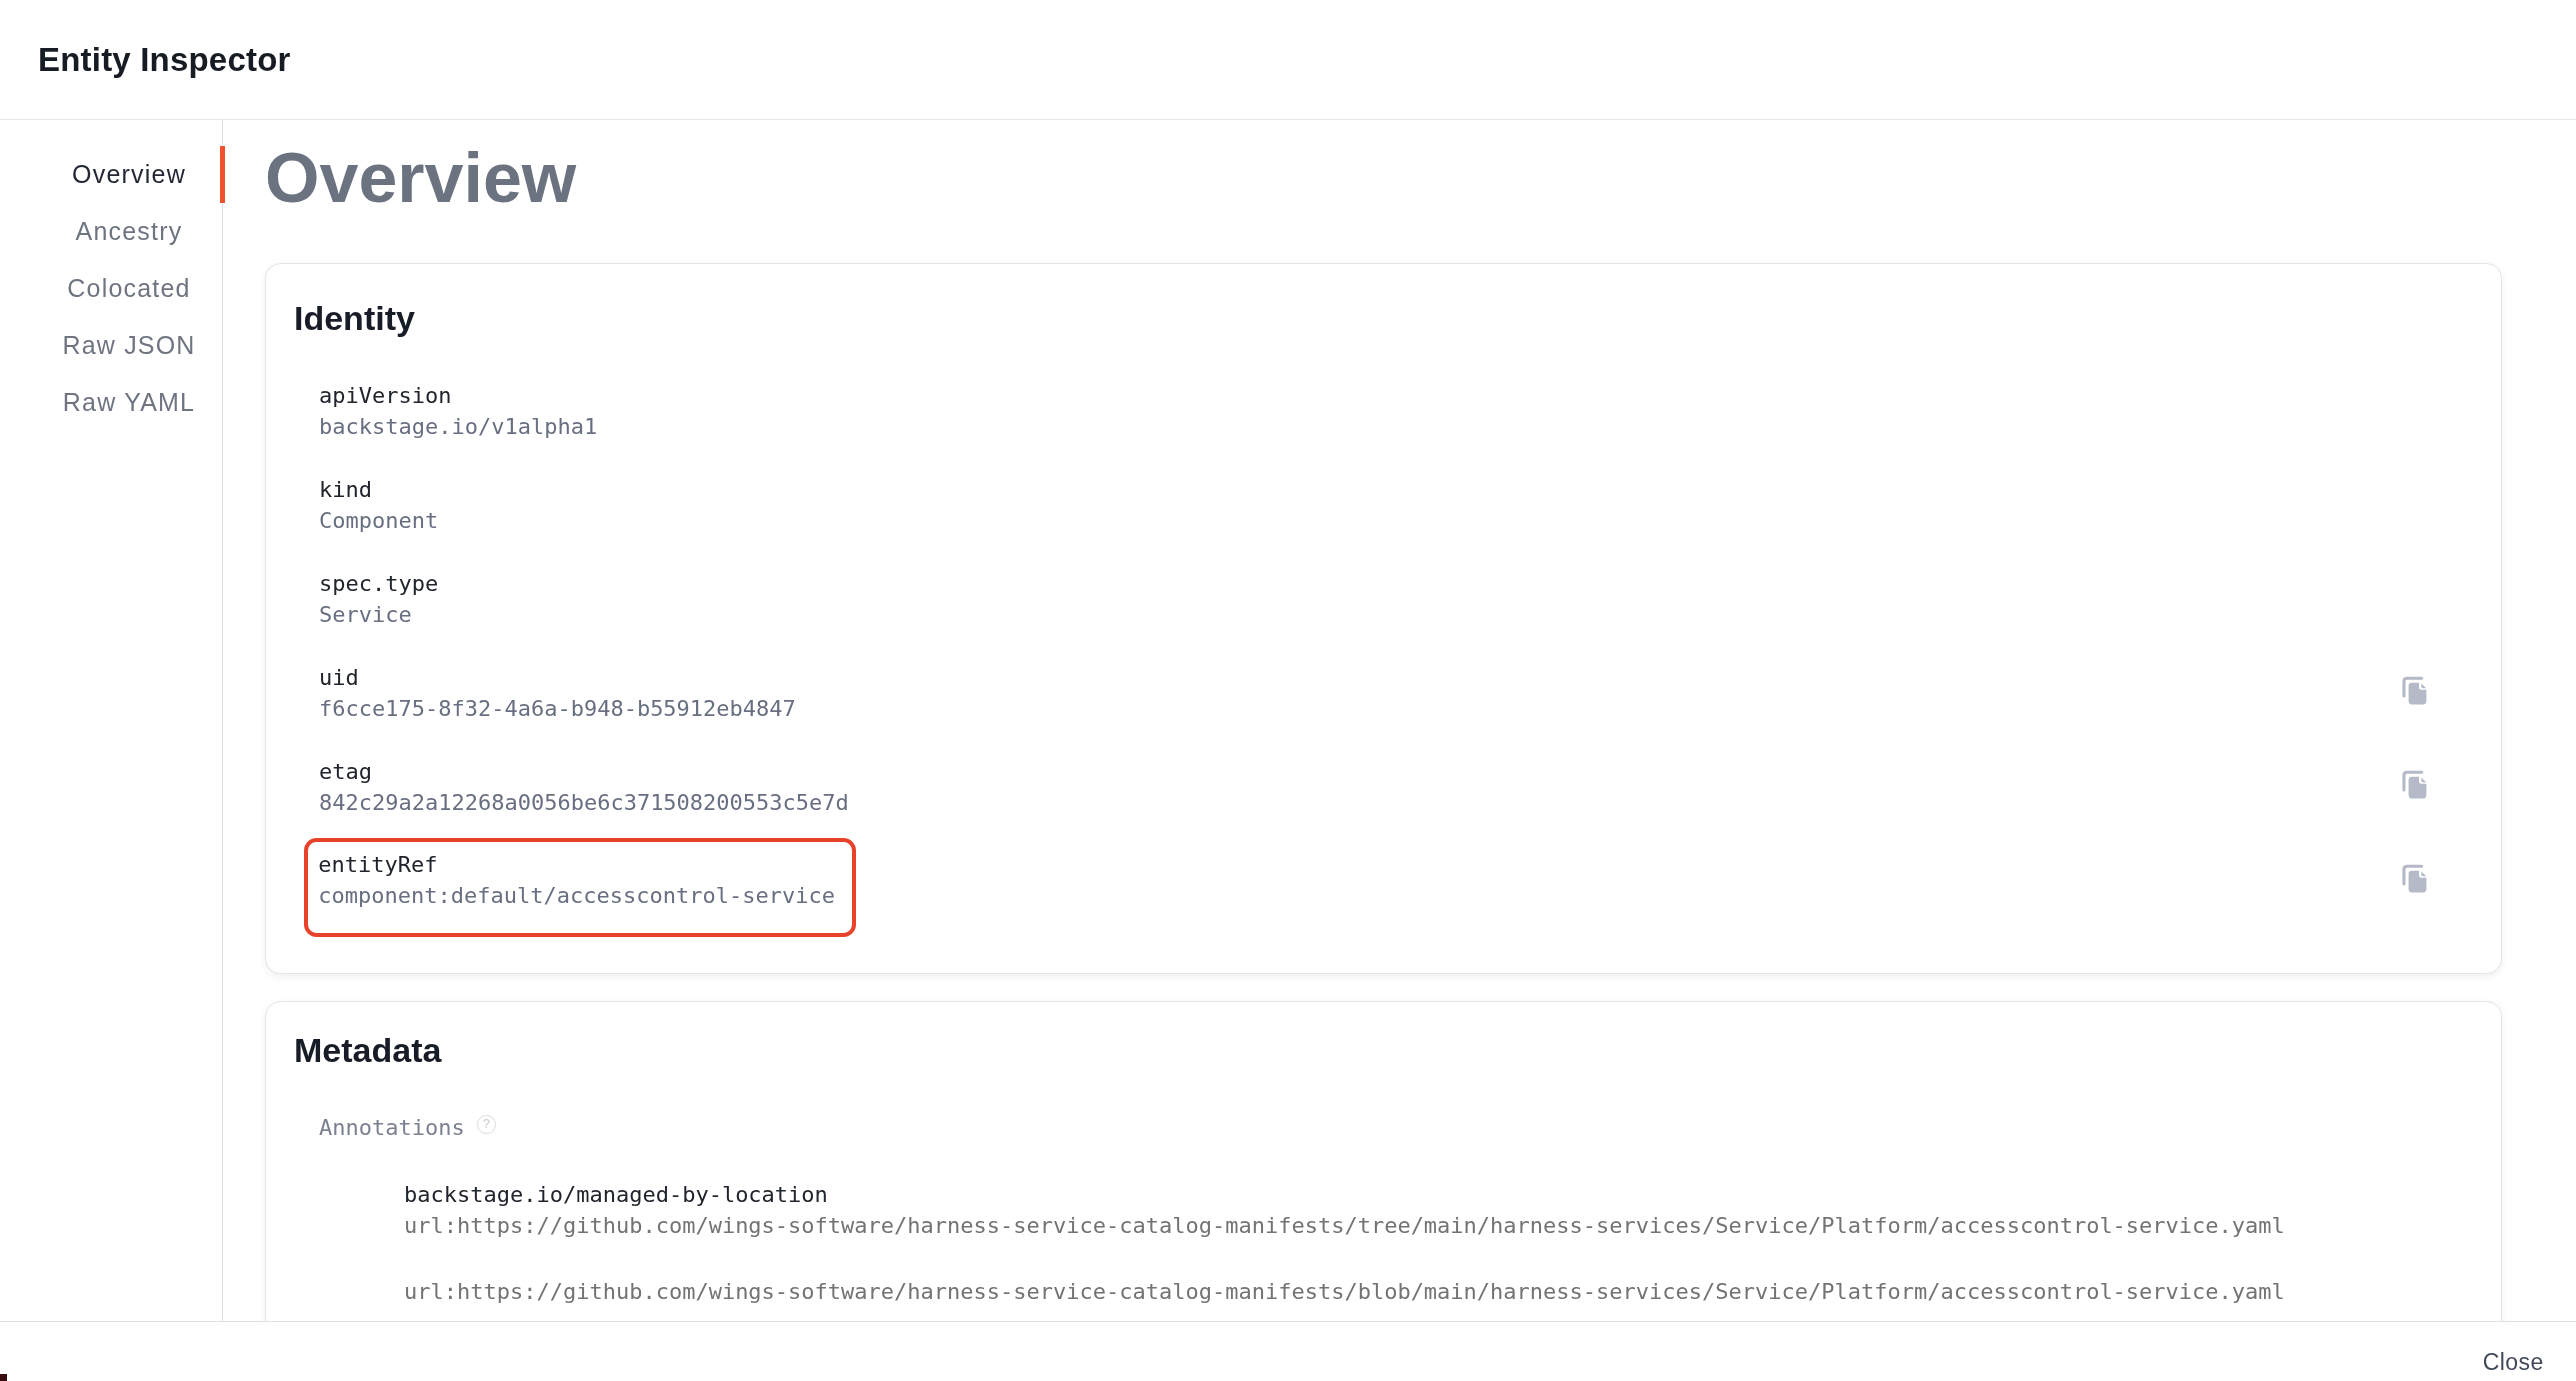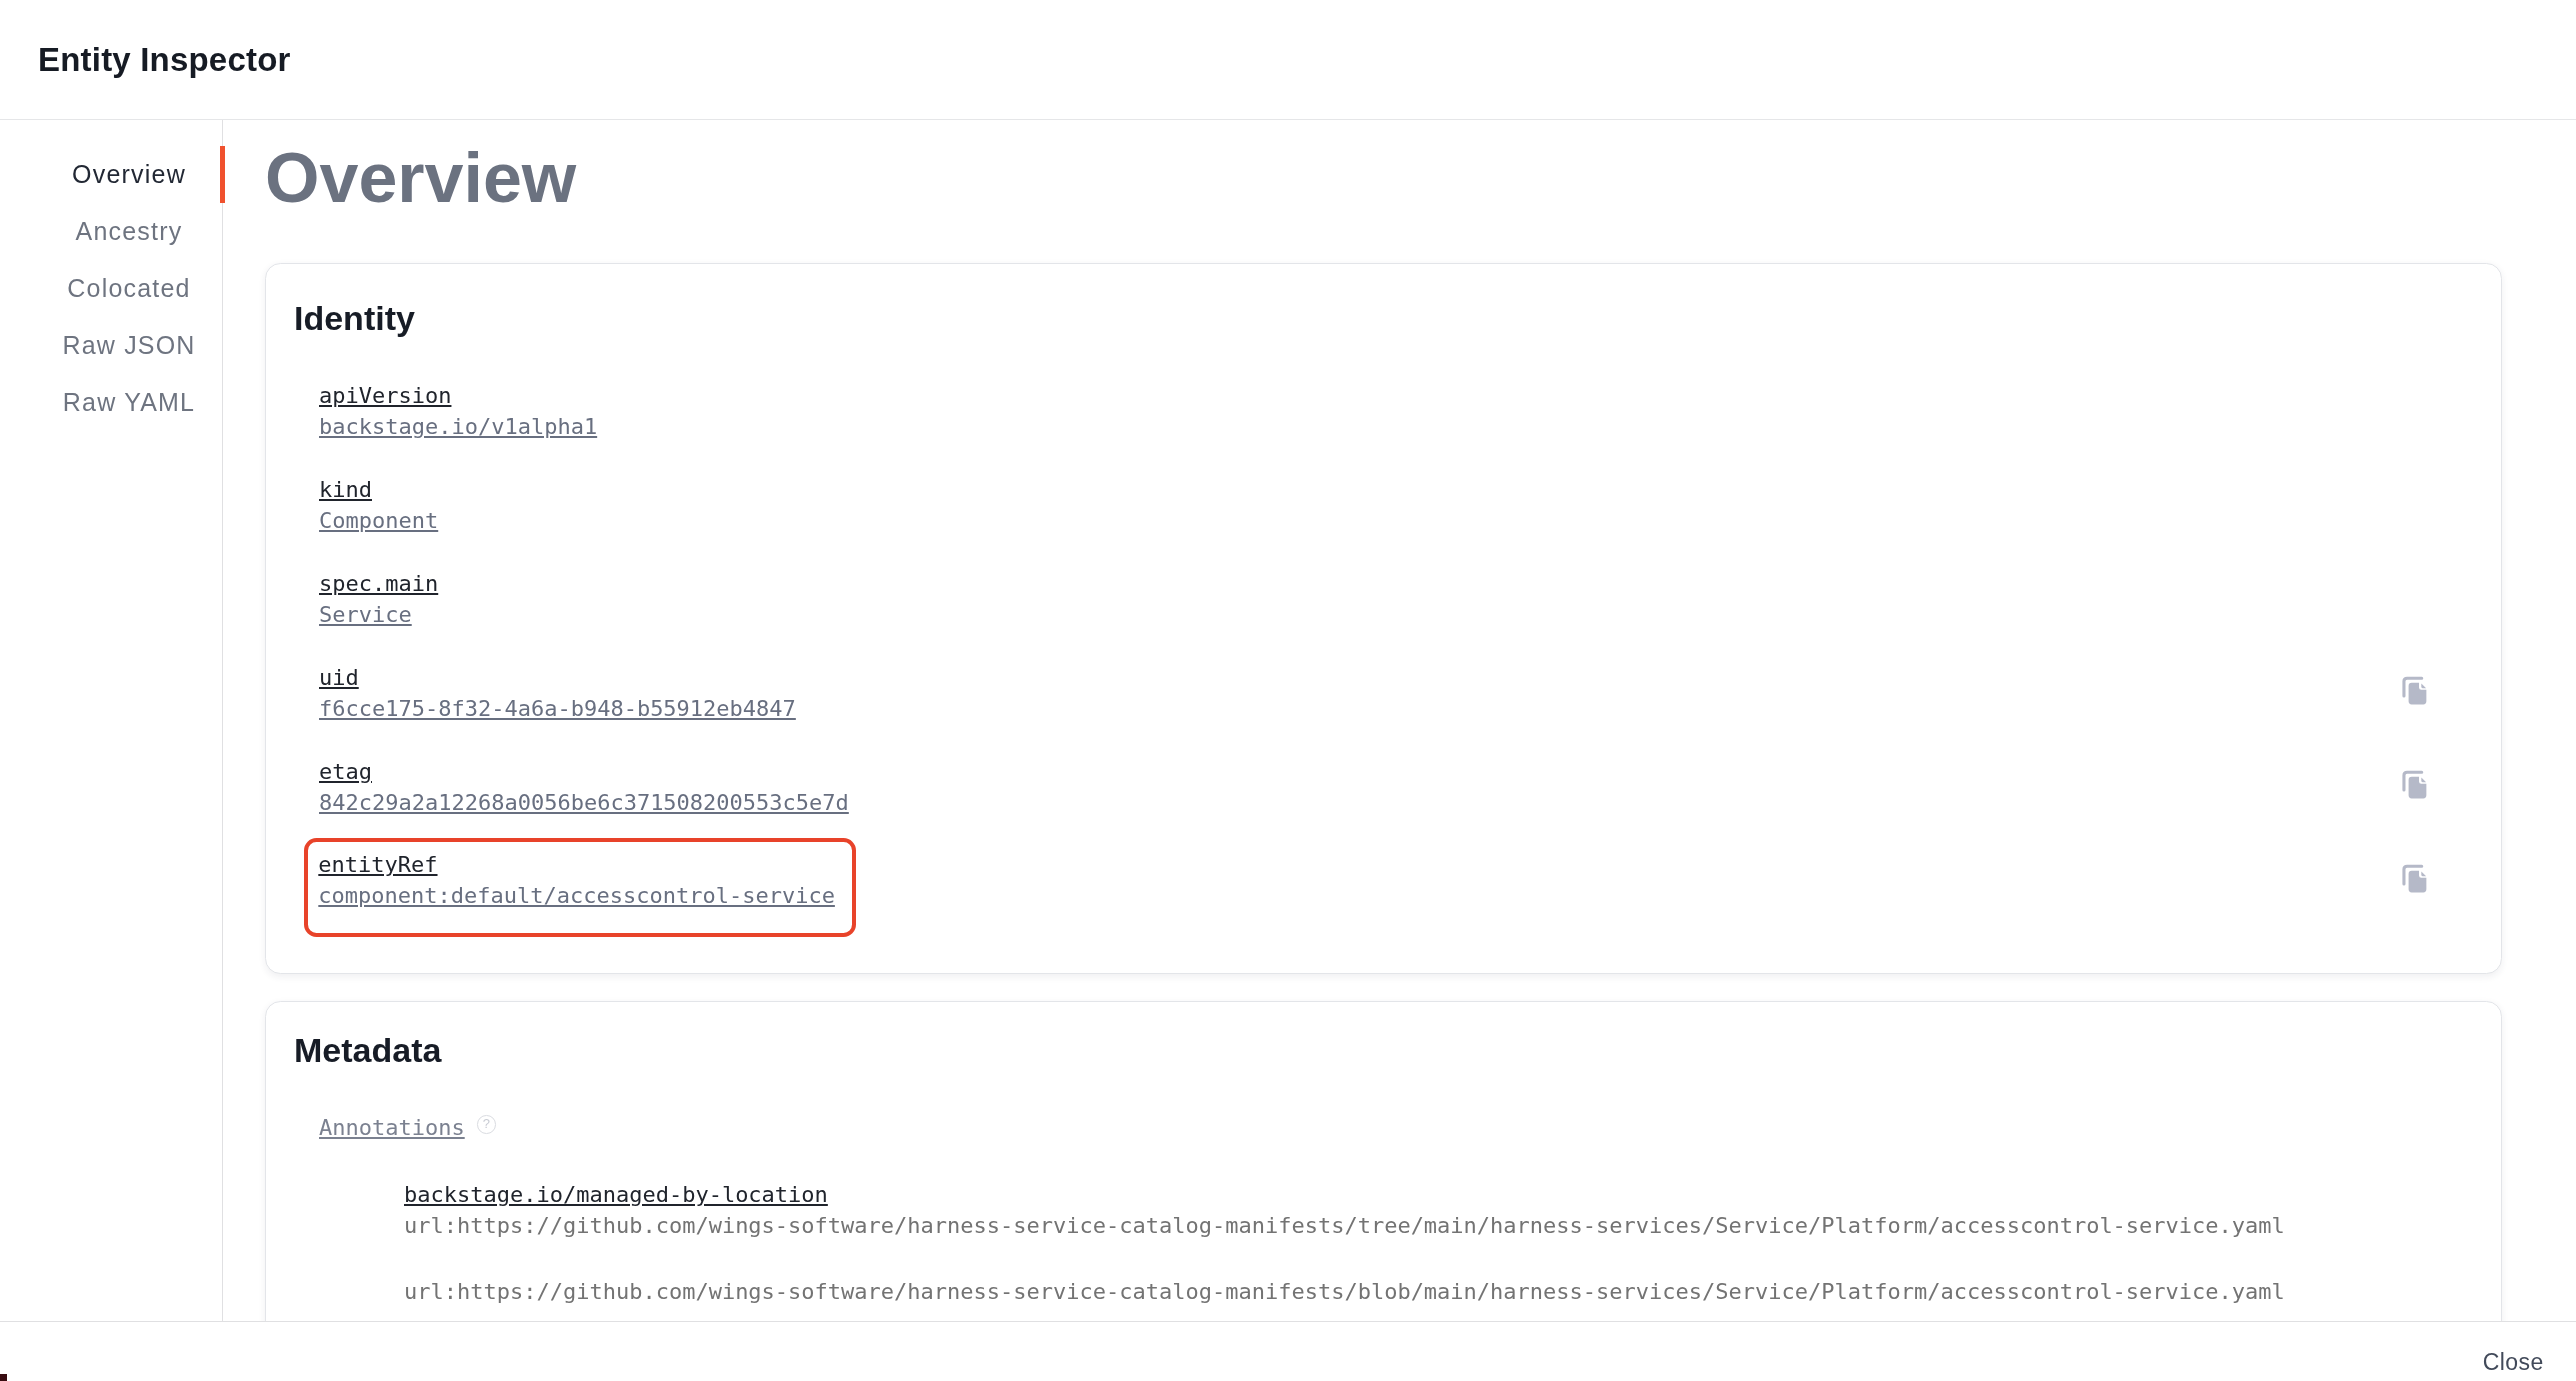--- a/index.html
+++ b/index.html
@@ -25,21 +25,21 @@
   .main { flex:1; padding:20px 74px 0 42px; overflow:hidden; }
   .page-heading { font-size:70px; line-height:77px; font-weight:700; color:#6b7280; }
 
   
   .card { background:#fff; border:1.5px solid #e3e5e9; border-radius:15.5px;
           box-shadow:0 2.3px 7.7px rgba(40,46,66,.07); }
   .card.identity { margin-top:46px; padding:34px 70px 45px 28px; }
   .card.metadata { margin-top:27px; padding:28px 70px 0 28px; height:480px; }
   .card-title { font-size:34px; line-height:40px; font-weight:700; color:#171c26; }
 
-  .mono { font-family:"DejaVu Sans Mono", monospace; font-size:22px; line-height:31px;text-decoration:underline; }
+  .mono { font-family:"DejaVu Sans Mono", monospace; font-size:22px; line-height:31px; }
 
   
   .fields { margin:42px 0 0 25px; }
   .field-row { display:flex; align-items:flex-start; justify-content:space-between;
                margin-bottom:32px; }
   .field-row:last-child { margin-bottom:17px; }
   .f-label { color:#20242c; }
   .f-value { color:#686f80; white-space:nowrap; }
   .field.highlighted { display:inline-block; border:4.6px solid #e8432a; border-radius:12.4px;
                        padding:7.7px 17px 22px 10px; margin:-12.4px 0 -26px -14.7px; }
@@ -101,21 +101,21 @@
 
         <div class="field-row">
           <div class="field">
             <div class="mono f-label">kind</div>
             <div class="mono f-value">Component</div>
           </div>
         </div>
 
         <div class="field-row">
           <div class="field">
-            <div class="mono f-label">spec.main</div>
+            <div class="mono f-label">spec.type</div>
             <div class="mono f-value">Service</div>
           </div>
         </div>
 
         <div class="field-row">
           <div class="field">
             <div class="mono f-label">uid</div>
             <div class="mono f-value">f6cce175-8f32-4a6a-b948-b55912eb4847</div>
           </div>
           <button class="copy-btn">

